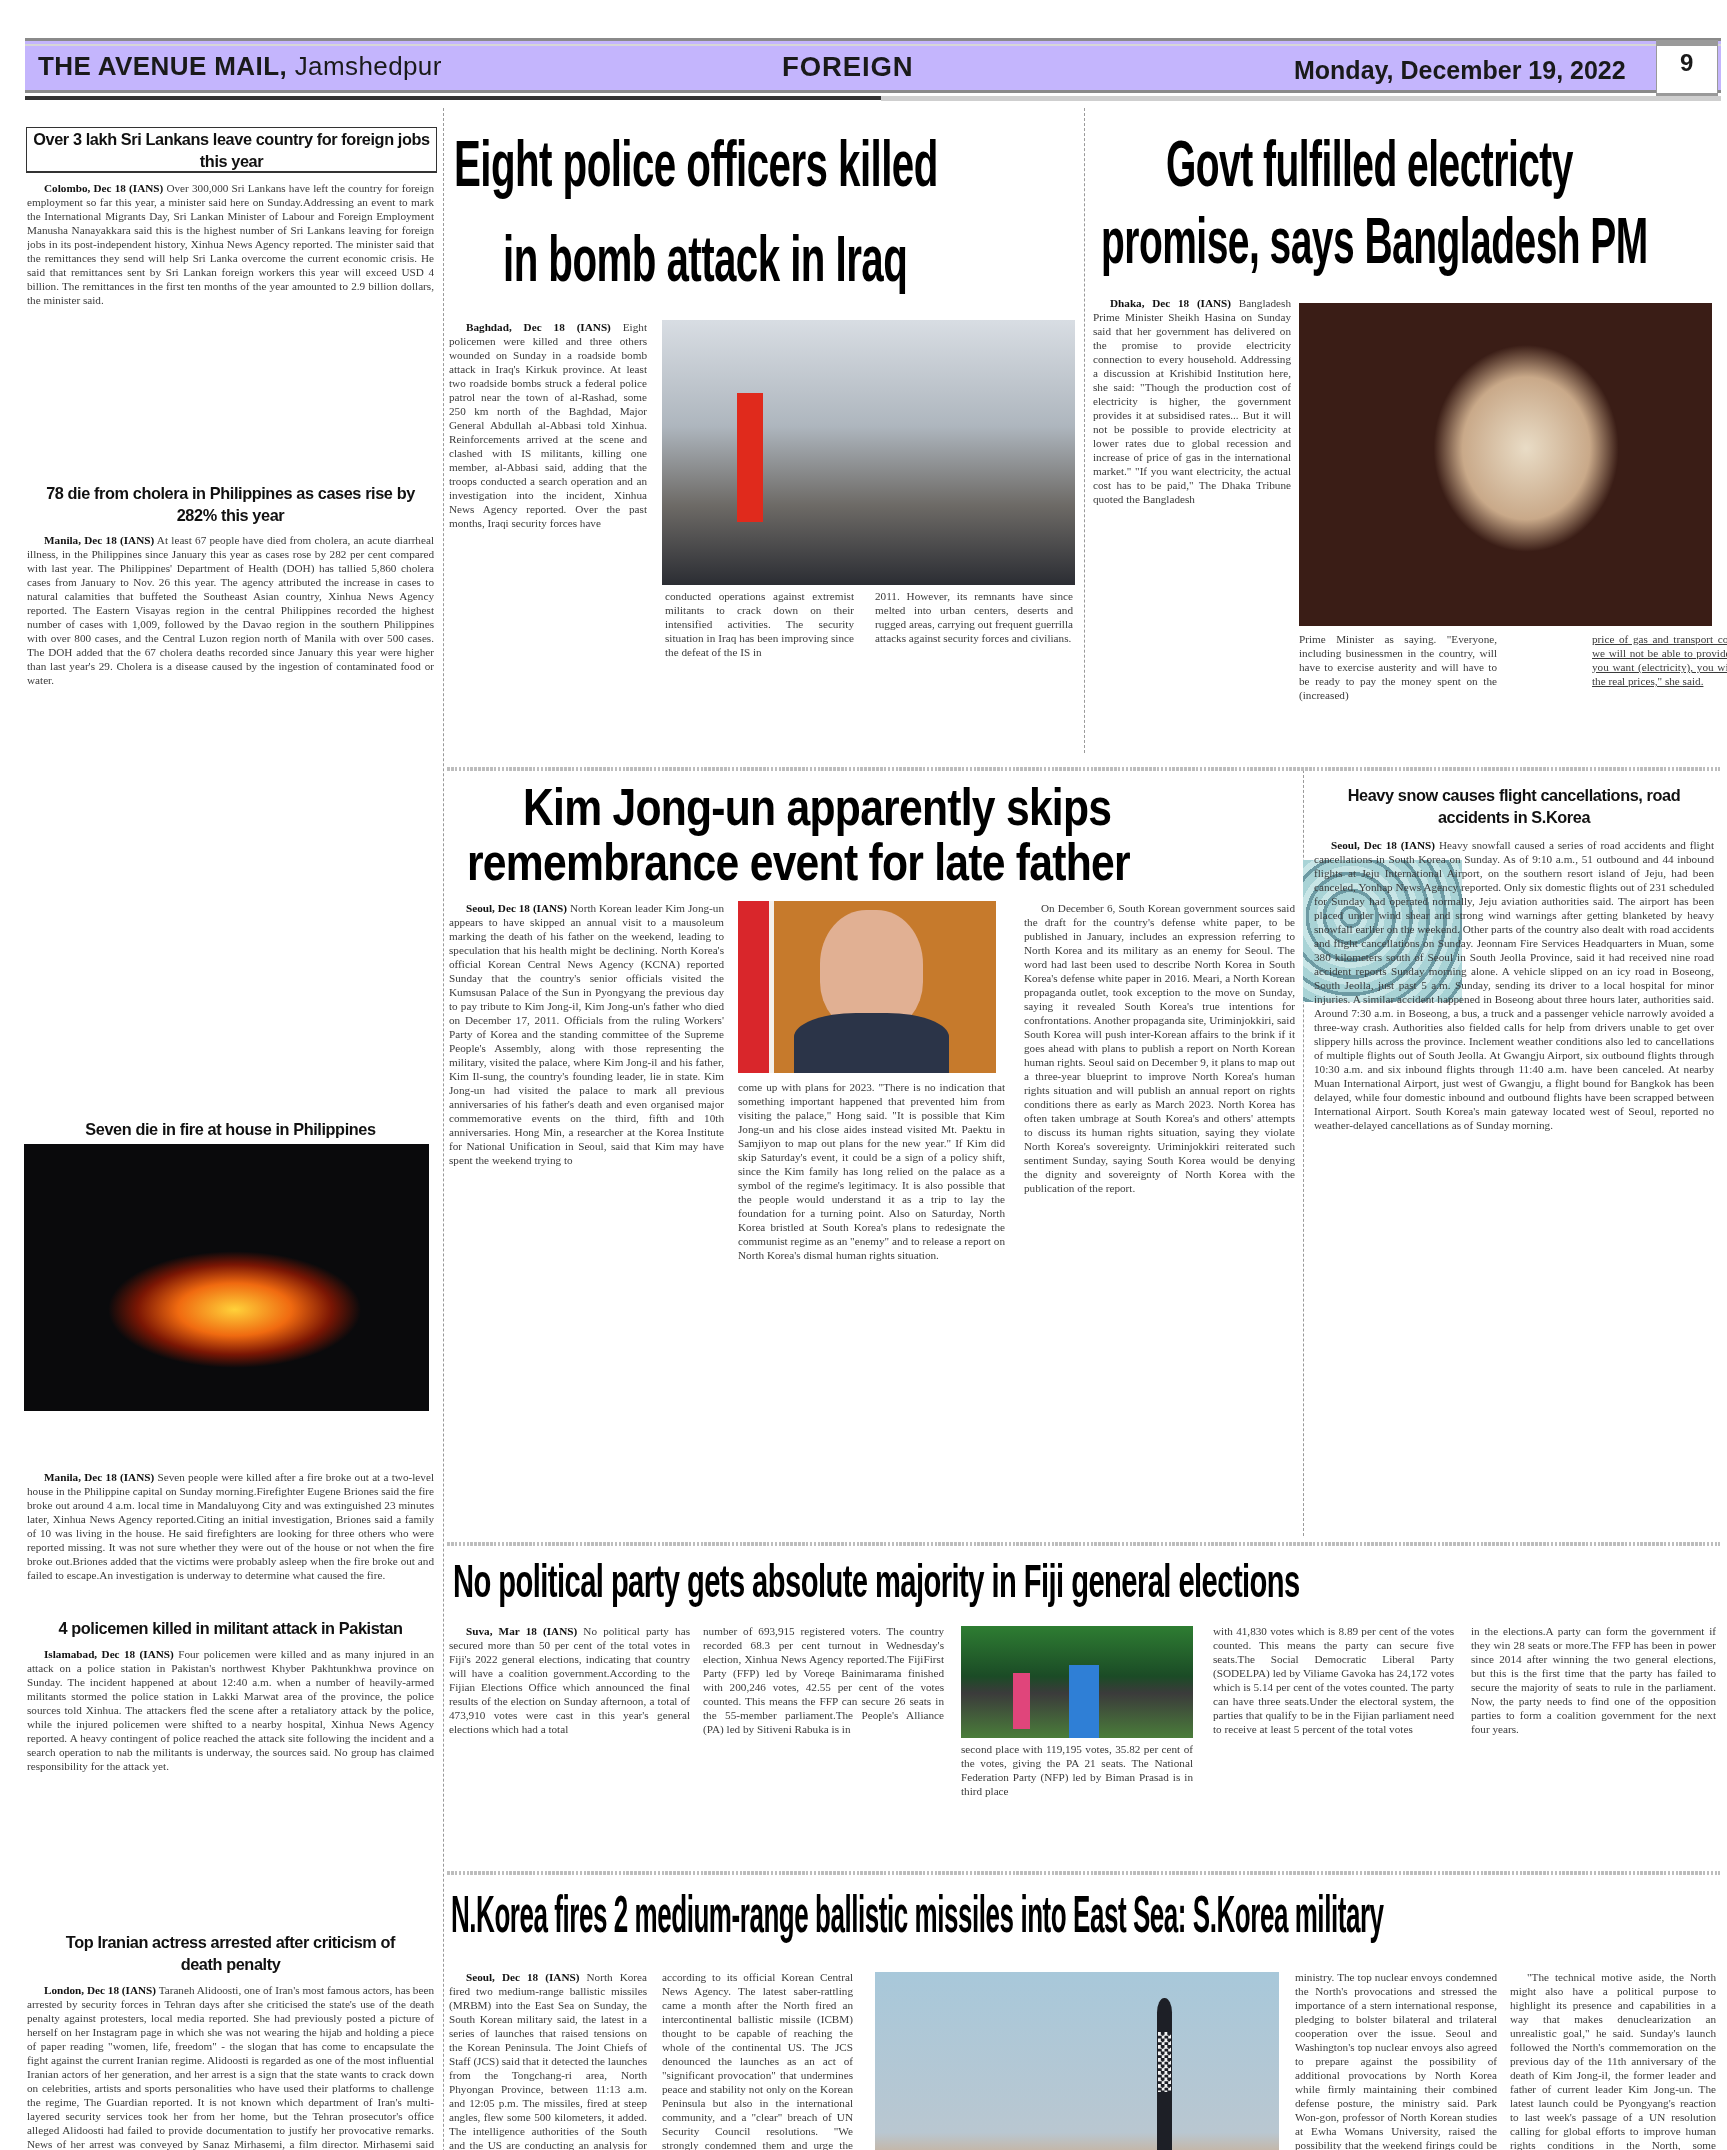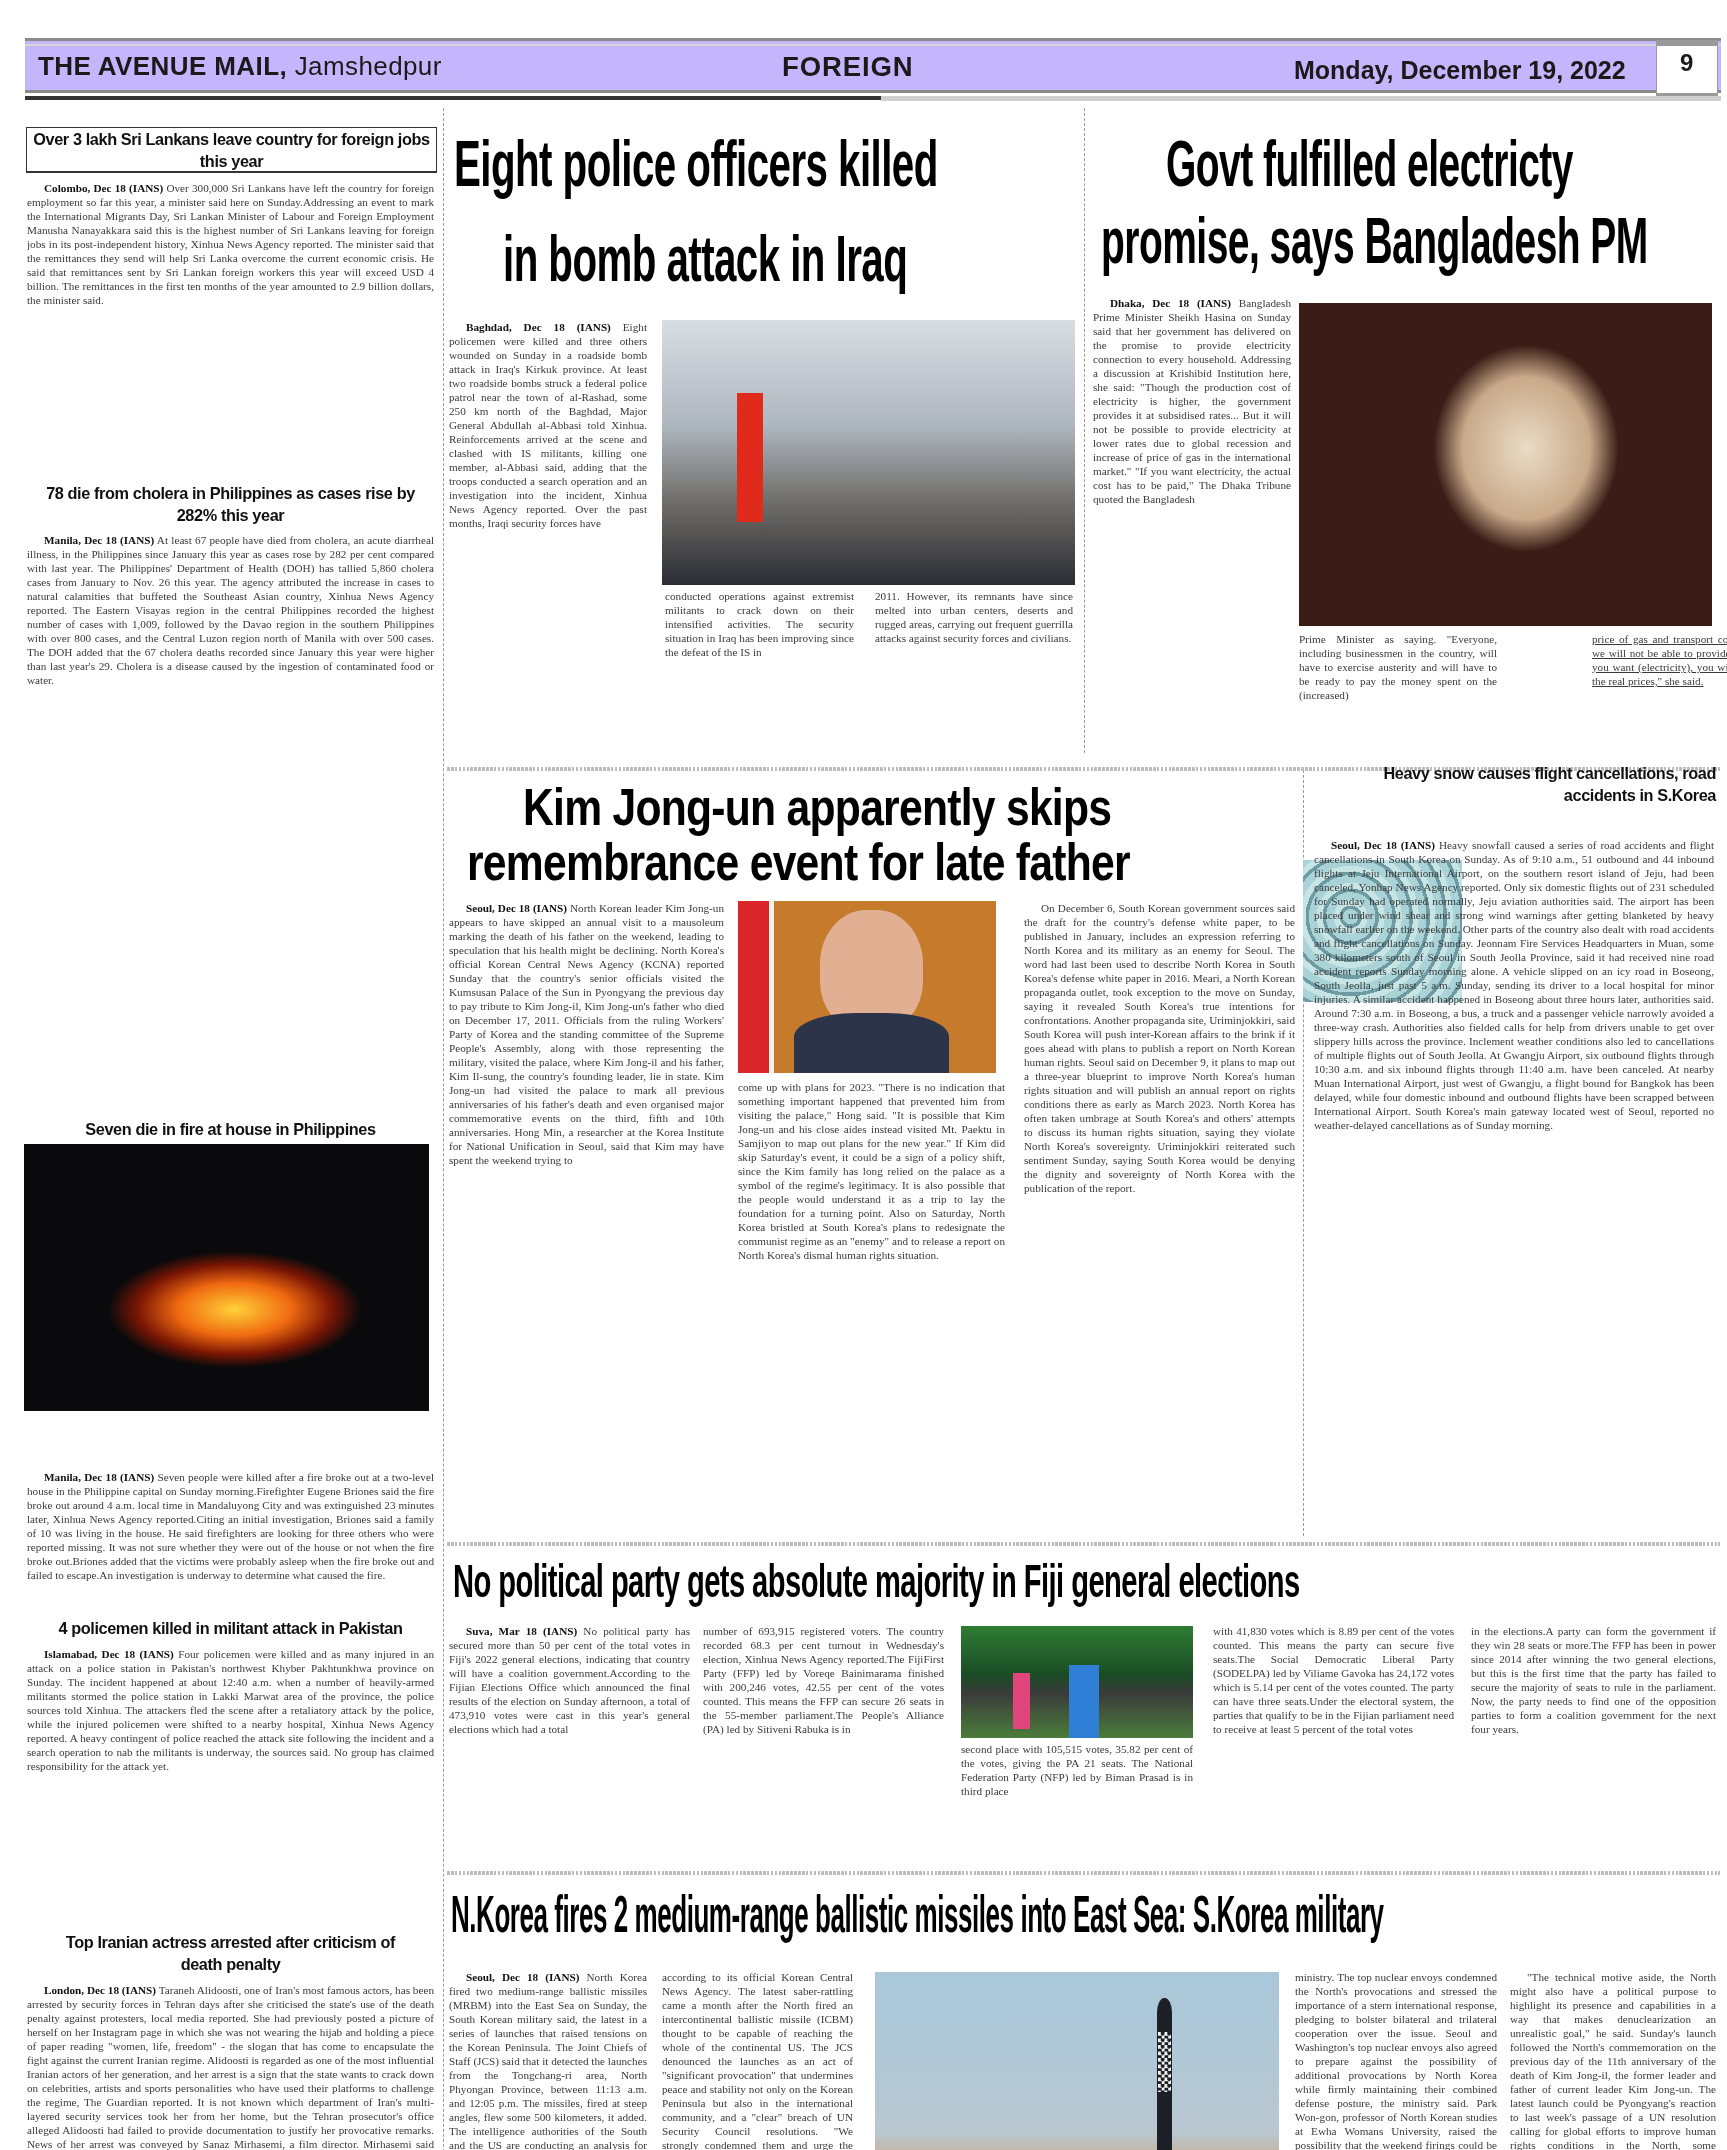--- a/index.html
+++ b/index.html
@@ -107,40 +107,40 @@
   <span class="dl">Seoul, Dec 18 (IANS)</span>
   <span>North Korean leader Kim Jong-un appears to have skipped an annual visit to a mausoleum marking the death of his father on the weekend, leading to speculation that his health might be declining. North Korea's official Korean Central News Agency (KCNA) reported Sunday that the country's senior officials visited the Kumsusan Palace of the Sun in Pyongyang the previous day to pay tribute to Kim Jong-il, Kim Jong-un's father who died on December 17, 2011. Officials from the ruling Workers' Party of Korea and the standing committee of the Supreme People's Assembly, along with those representing the military, visited the palace, where Kim Jong-il and his father, Kim Il-sung, the country's founding leader, lie in state. Kim Jong-un had visited the palace to mark all previous anniversaries of his father's death and even organised major commemorative events on the third, fifth and 10th anniversaries. Hong Min, a researcher at the Korea Institute for National Unification in Seoul, said that Kim may have spent the weekend trying to</span>
 </div>
 <div class="abs photo" style="left:738px; top:901px; width:258px; height:172px; background: linear-gradient(90deg, #d9262b 0 12%, #f4f1ec 12% 14%, #c67a2c 14% 100%);">
   <div class="abs" style="left:82px; top:8.6px; width:103px; height:120px; border-radius:45% 45% 40% 40%; background:#e1b093;"></div>
   <div class="abs" style="left:56px; top:112px; width:155px; height:60px; border-radius:40% 40% 0 0; background:#2b3448;"></div>
 </div>
 <div class="abs body" style="left:738px; top:1080px; width:267px; height:447px; text-indent:0;">come up with plans for 2023. "There is no indication that something important happened that prevented him from visiting the palace," Hong said. "It is possible that Kim Jong-un and his close aides instead visited Mt. Paektu in Samjiyon to map out plans for the new year." If Kim did skip Saturday's event, it could be a sign of a policy shift, since the Kim family has long relied on the palace as a symbol of the regime's legitimacy. It is also possible that the people would understand it as a trip to lay the foundation for a turning point. Also on Saturday, North Korea bristled at South Korea's plans to redesignate the communist regime as an "enemy" and to release a report on North Korea's dismal human rights situation.</div>
 <div class="abs body" style="left:1024px; top:901px; width:271px; height:628px;">On December 6, South Korean government sources said the draft for the country's defense white paper, to be published in January, includes an expression referring to North Korea and its military as an enemy for Seoul. The word had last been used to describe North Korea in South Korea's defense white paper in 2016. Meari, a North Korean propaganda outlet, took exception to the move on Sunday, saying it revealed South Korea's true intentions for confrontations. Another propaganda site, Uriminjokkiri, said South Korea will push inter-Korean affairs to the brink if it goes ahead with plans to publish a report on North Korean human rights. Seoul said on December 9, it plans to map out a three-year blueprint to improve North Korea's human rights situation and will publish an annual report on rights conditions there as early as March 2023. North Korea has often taken umbrage at South Korea's and others' attempts to discuss its human rights situation, saying they violate North Korea's sovereignty. Uriminjokkiri reiterated such sentiment Sunday, saying South Korea would be denying the dignity and sovereignty of North Korea with the publication of the report.</div>
 
-<div class="abs small-head" style="left:1312px; top:762px; width:404px;text-align:right;">Heavy snow causes flight cancellations, road accidents in S.Korea</div>
+<div class="abs small-head" style="left:1312px; top:784px; width:404px;">Heavy snow causes flight cancellations, road accidents in S.Korea</div>
 <div class="abs photo" style="left:1303px; top:860px; width:159px; height:142px; background: repeating-radial-gradient(circle at 30% 40%, #a9d3d6 0 7.7px, #6d9aa3 7.7px 11.2px, #c8e5e6 11.2px 17px);"></div>
 <div class="abs body" style="left:1314px; top:838px; width:400px; height:697px;">
   <span class="dl">Seoul, Dec 18 (IANS)</span>
   <span>Heavy snowfall caused a series of road accidents and flight cancellations in South Korea on Sunday. As of 9:10 a.m., 51 outbound and 44 inbound flights at Jeju International Airport, on the southern resort island of Jeju, had been canceled, Yonhap News Agency reported. Only six domestic flights out of 231 scheduled for Sunday had operated normally, Jeju aviation authorities said. The airport has been placed under wind shear and strong wind warnings after getting blanketed by heavy snowfall earlier on the weekend. Other parts of the country also dealt with road accidents and flight cancellations on Sunday. Jeonnam Fire Services Headquarters in Muan, some 380 kilometers south of Seoul in South Jeolla Province, said it had received nine road accident reports Sunday morning alone. A vehicle slipped on an icy road in Boseong, South Jeolla, just past 5 a.m. Sunday, sending its driver to a local hospital for minor injuries. A similar accident happened in Boseong about three hours later, authorities said. Around 7:30 a.m. in Boseong, a bus, a truck and a passenger vehicle narrowly avoided a three-way crash. Authorities also fielded calls for help from drivers unable to get over slippery hills across the province. Inclement weather conditions also led to cancellations of multiple flights out of South Jeolla. At Gwangju Airport, six outbound flights through 10:30 a.m. and six inbound flights through 11:40 a.m. have been canceled. At nearby Muan International Airport, just west of Gwangju, a flight bound for Bangkok has been delayed, while four domestic inbound and outbound flights have been scrapped between International Airport. South Korea's main gateway located west of Seoul, reported no weather-delayed cancellations as of Sunday morning.</span>
 </div>
 
 <div class="abs hline-dots" style="left:447px; top:1542px; width:1273px;"></div>
 
 <div class="abs head-cond" style="left:453px; top:1555px; font-size:47px; line-height:52px; transform: scaleX(0.62);">No political party gets absolute majority in Fiji general elections</div>
 <div class="abs body" style="left:449px; top:1624px; width:241px; height:215px;">
   <span class="dl">Suva, Mar 18 (IANS)</span>
   <span>No political party has secured more than 50 per cent of the total votes in Fiji's 2022 general elections, indicating that country will have a coalition government.According to the Fijian Elections Office which announced the final results of the election on Sunday afternoon, a total of 473,910 votes were cast in this year's general elections which had a total</span>
 </div>
 <div class="abs body" style="left:703px; top:1624px; width:241px; height:215px; text-indent:0;">number of 693,915 registered voters. The country recorded 68.3 per cent turnout in Wednesday's election, Xinhua News Agency reported.The FijiFirst Party (FFP) led by Voreqe Bainimarama finished with 200,246 votes, 42.55 per cent of the votes counted. This means the FFP can secure 26 seats in the 55-member parliament.The People's Alliance (PA) led by Sitiveni Rabuka is in</div>
 <div class="abs photo" style="left:961px; top:1626px; width:232px; height:112px; background: linear-gradient(180deg, #2e7d32 0%, #1b4b26 45%, #3b3b3b 60%, #4a7d3a 100%);">
   <div class="abs" style="left:52px; top:47px; width:17px; height:56px; background:#e0457b;"></div>
   <div class="abs" style="left:108px; top:39px; width:30px; height:73px; background:#2f7fd6;"></div>
 </div>
-<div class="abs body" style="left:961px; top:1742px; width:232px; height:99px; text-indent:0;">second place with 105,515 votes, 35.82 per cent of the votes, giving the PA 21 seats. The National Federation Party (NFP) led by Biman Prasad is in third place</div>
+<div class="abs body" style="left:961px; top:1742px; width:232px; height:99px; text-indent:0;">second place with 119,195 votes, 35.82 per cent of the votes, giving the PA 21 seats. The National Federation Party (NFP) led by Biman Prasad is in third place</div>
 <div class="abs body" style="left:1213px; top:1624px; width:241px; height:215px; text-indent:0;">with 41,830 votes which is 8.89 per cent of the votes counted. This means the party can secure five seats.The Social Democratic Liberal Party (SODELPA) led by Viliame Gavoka has 24,172 votes which is 5.14 per cent of the votes counted. The party can have three seats.Under the electoral system, the parties that qualify to be in the Fijian parliament need to receive at least 5 percent of the total votes</div>
 <div class="abs body" style="left:1471px; top:1624px; width:245px; height:215px; text-indent:0;">in the elections.A party can form the government if they win 28 seats or more.The FFP has been in power since 2014 after winning the two general elections, but this is the first time that the party has failed to secure the majority of seats to rule in the parliament. Now, the party needs to find one of the opposition parties to form a coalition government for the next four years.</div>
 
 <div class="abs hline-dots" style="left:447px; top:1871px; width:1273px;"></div>
 
 <div class="abs head-cond" style="left:451px; top:1886px; font-size:52px; line-height:56px; transform: scaleX(0.5);">N.Korea fires 2 medium-range ballistic missiles into East Sea: S.Korea military</div>
 <div class="abs body" style="left:449px; top:1970px; width:198px; height:606px;">
   <span class="dl">Seoul, Dec 18 (IANS)</span>
   <span>North Korea fired two medium-range ballistic missiles (MRBM) into the East Sea on Sunday, the South Korean military said, the latest in a series of launches that raised tensions on the Korean Peninsula. The Joint Chiefs of Staff (JCS) said that it detected the launches from the Tongchang-ri area, North Phyongan Province, between 11:13 a.m. and 12:05 p.m. The missiles, fired at steep angles, flew some 500 kilometers, it added. The intelligence authorities of the South and the US are conducting an analysis for other details in a comprehensive consideration of the North's recent missile activities, Yonhap News Agency reported quoting the JCS. Tongchang-ri is home to a major rocket launch site. There, the North conducted a "important" test on a "high-thrust solid-fuel" motor on Thursday to develop "another new-type strategic weapon system,"</span>
 </div>

